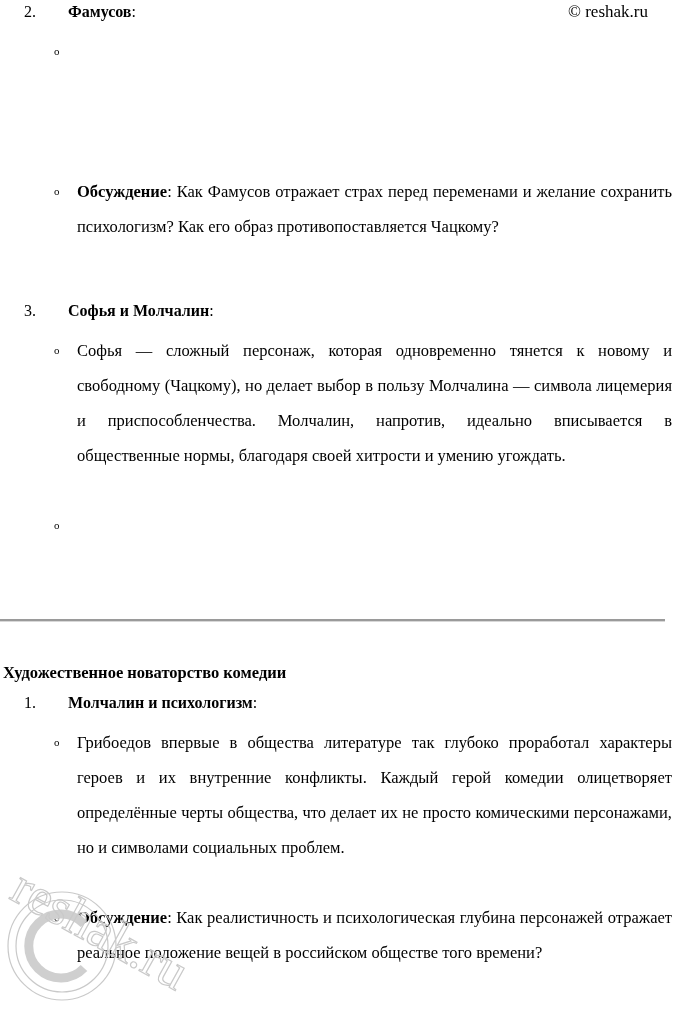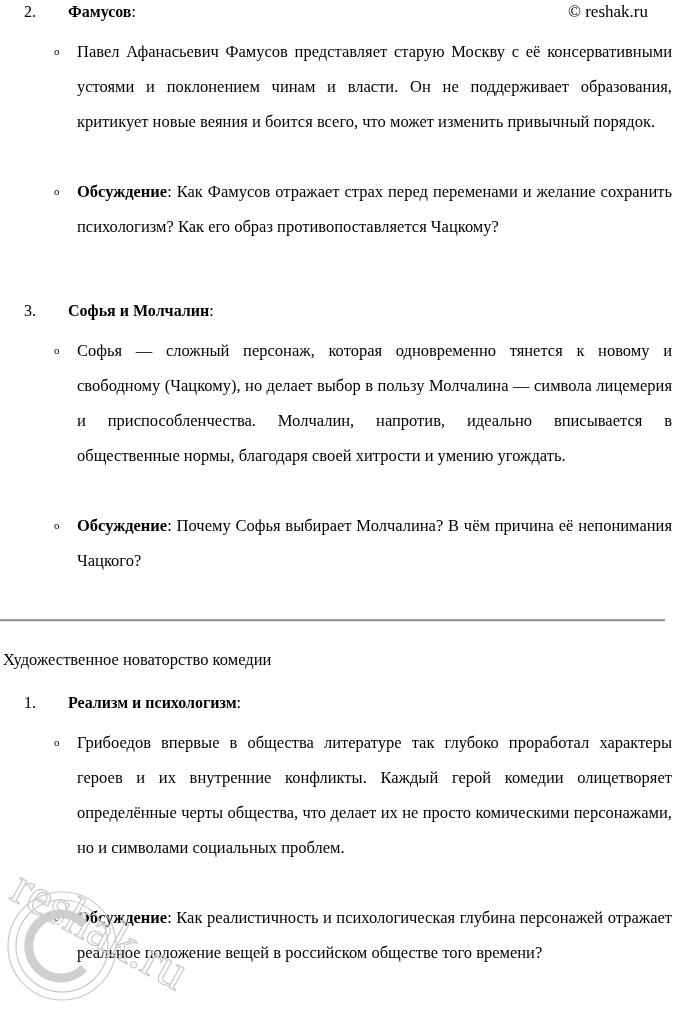--- a/index.html
+++ b/index.html
@@ -93,22 +93,23 @@
     border-top: 2px solid #9a9a9a;
     border-bottom: 1px solid #d8d8d8;
   }
 
   
   .section-heading {
     position: absolute;
     left: 3px;
     font-size: 16.5px;
     line-height: 22px;
-    font-weight: normal;
+    font-weight: bold;
     white-space: nowrap;
+    margin-top: 13px;
   }
 
   
   .watermark {
     position: absolute;
     left: 0px;
     top: 838px;
     width: 230px;
     height: 172px;
     pointer-events: none;
@@ -125,50 +126,48 @@
 
   <div class="header">© reshak.ru</div>
 
   <div class="num-item" style="position:absolute; top:1px; left:0; width:675px;">
     <span class="num-marker">2.</span>
     <div class="num-title"><span>Фамусов</span><span class="tail">:</span></div>
   </div>
 
   <div class="bullet-item" style="position:absolute; top:34px; left:0; width:675px;">
     <span class="bullet-marker">o</span>
-    <div class="bullet-text">Павел Афанасьевич Фамусов представляет старую Москву с её консервативными устоями и поклонением чинам и власти. Он не поддерживает образования, критикует новые веяния и боится всего, что может изменить привычный порядок.</div>
   </div>
 
   <div class="bullet-item" style="position:absolute; top:174px; left:0; width:675px;">
     <span class="bullet-marker">o</span>
     <div class="bullet-text"><b>Обсуждение</b><span>: Как Фамусов отражает страх перед переменами и желание сохранить психологизм? Как его образ противопоставляется Чацкому?</span></div>
   </div>
 
   <div class="num-item" style="position:absolute; top:300px; left:0; width:675px;">
     <span class="num-marker">3.</span>
     <div class="num-title"><span>Софья и Молчалин</span><span class="tail">:</span></div>
   </div>
 
   <div class="bullet-item" style="position:absolute; top:333px; left:0; width:675px;">
     <span class="bullet-marker">o</span>
     <div class="bullet-text">Софья — сложный персонаж, которая одновременно тянется к новому и свободному (Чацкому), но делает выбор в пользу Молчалина — символа лицемерия и приспособленчества. Молчалин, напротив, идеально вписывается в общественные нормы, благодаря своей хитрости и умению угождать.</div>
   </div>
 
   <div class="bullet-item" style="position:absolute; top:508px; left:0; width:675px;">
     <span class="bullet-marker">o</span>
-    <div class="bullet-text"><b>Обсуждение</b><span>: Почему Софья выбирает Молчалина? В чём причина её непонимания Чацкого?</span></div>
   </div>
 
   <div class="divider" style="top:619px;"></div>
 
   <div class="section-heading" style="top:649px;">Художественное новаторство комедии</div>
 
   <div class="num-item" style="position:absolute; top:692px; left:0; width:675px;">
     <span class="num-marker">1.</span>
-    <div class="num-title"><span>Реализм и психологизм</span><span class="tail">:</span></div>
+    <div class="num-title"><span>Молчалин и психологизм</span><span class="tail">:</span></div>
   </div>
 
   <div class="bullet-item" style="position:absolute; top:725px; left:0; width:675px;">
     <span class="bullet-marker">o</span>
     <div class="bullet-text">Грибоедов впервые в общества литературе так глубоко проработал характеры героев и их внутренние конфликты. Каждый герой комедии олицетворяет определённые черты общества, что делает их не просто комическими персонажами, но и символами социальных проблем.</div>
   </div>
 
   <div class="bullet-item" style="position:absolute; top:900px; left:0; width:675px;">
     <span class="bullet-marker">o</span>
     <div class="bullet-text"><b>Обсуждение</b><span>: Как реалистичность и психологическая глубина персонажей отражает реальное положение вещей в российском обществе того времени?</span></div>

